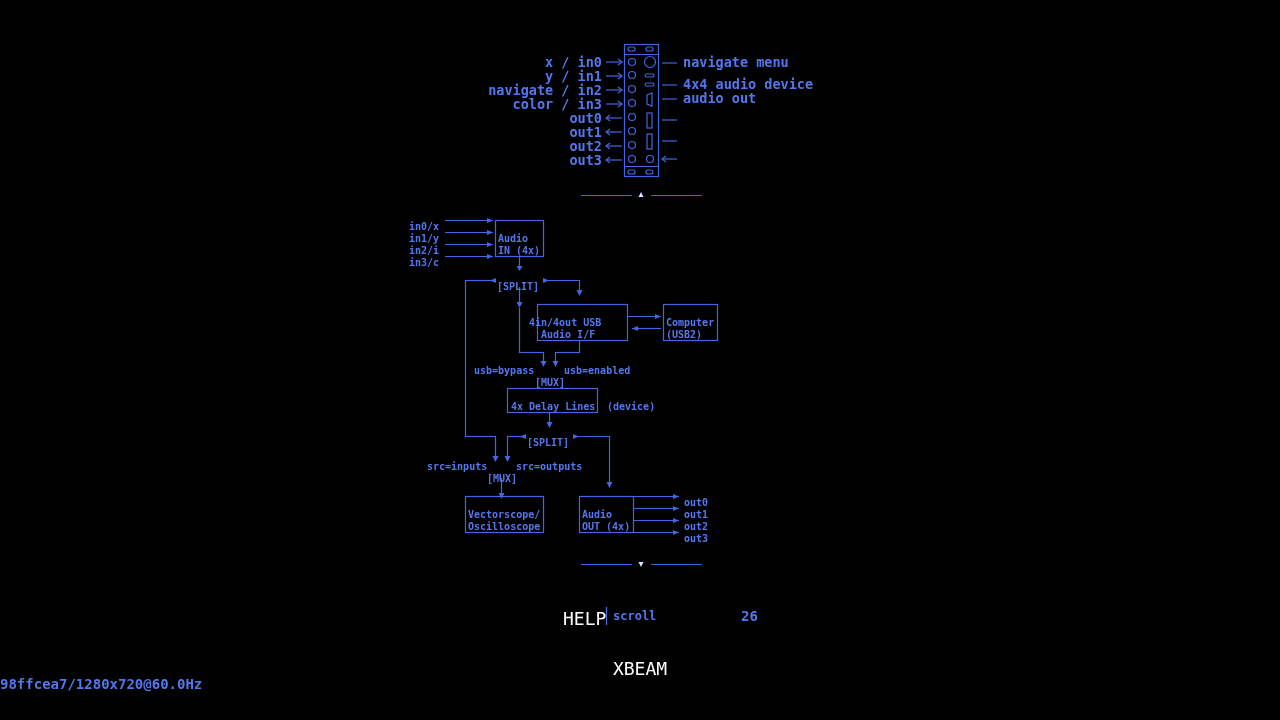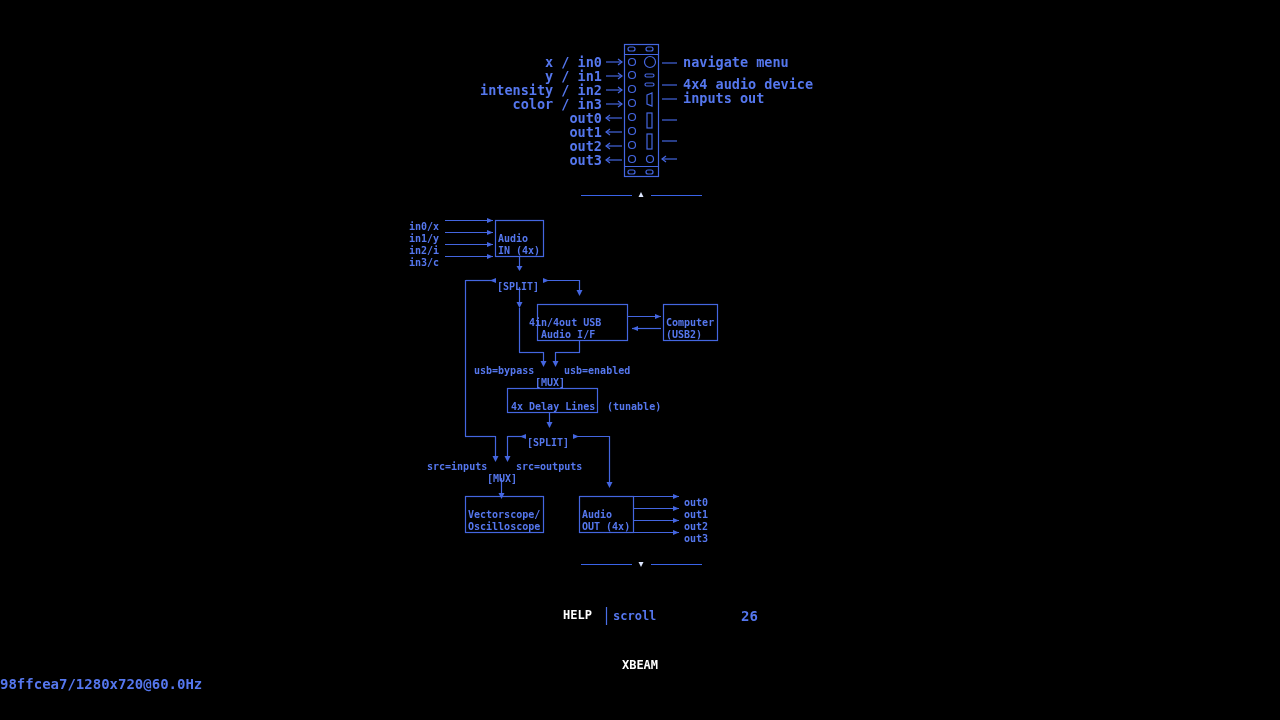--- a/index.html
+++ b/index.html
@@ -5,39 +5,39 @@
   html, body { margin:0; padding:0; background:#000; }
   body { width:1280px; height:720px; position:relative; overflow:hidden;
          font-family:"DejaVu Sans Mono","Liberation Mono",monospace; color:#4a6fe8; }
   .abs { position:absolute; white-space:pre;font-weight:bold; }
   .big { font-size:13.5px; line-height:14px; color:#5577ee; }
   .small { font-size:10px; line-height:12px; color:#5577ee;margin-top:6px; }
   .r { text-align:right; }
   svg { position:absolute; left:0; top:0; }
   .ln { stroke:#4466e0; stroke-width:1.2; fill:none; }
   .ar { fill:#4466e0; }
-  .help { font-size:12px; font-weight:bold; color:#fff; font-family:"DejaVu Sans Mono",monospace; }
+  .help { font-size:18px; font-weight:normal; color:#fff; font-family:"DejaVu Sans Mono",monospace; }
   .foot { font-size:14px; }
 </style>
 </head>
 <body>
 
 <div>
   <div class="abs big r" style="left:440px;top:55px;width:162px">x / in0</div>
   <div class="abs big r" style="left:440px;top:69px;width:162px">y / in1</div>
-  <div class="abs big r" style="left:440px;top:83px;width:162px">intensity / in2</div>
+  <div class="abs big r" style="left:440px;top:83px;width:162px">navigate / in2</div>
   <div class="abs big r" style="left:440px;top:97px;width:162px">color / in3</div>
   <div class="abs big r" style="left:440px;top:111px;width:162px">out0</div>
   <div class="abs big r" style="left:440px;top:125px;width:162px">out1</div>
   <div class="abs big r" style="left:440px;top:139px;width:162px">out2</div>
   <div class="abs big r" style="left:440px;top:153px;width:162px">out3</div>
 
   <div class="abs big" style="left:683px;top:55px">navigate menu</div>
   <div class="abs big" style="left:683px;top:77px">4x4 audio device</div>
-  <div class="abs big" style="left:683px;top:91px">inputs out</div>
+  <div class="abs big" style="left:683px;top:91px">audio out</div>
 </div>
 
 <svg width="1280" height="720">
 
   <g>
     <rect x="624.5" y="44.5" width="34" height="132" class="ln"></rect>
     <line x1="625" y1="54.5" x2="658" y2="54.5" class="ln"></line>
     <line x1="625" y1="166.5" x2="658" y2="166.5" class="ln"></line>
     <rect x="628" y="47" width="7" height="4" rx="2" class="ln"></rect>
     <rect x="646" y="47" width="7" height="4" rx="2" class="ln"></rect>
@@ -189,21 +189,21 @@
   <div class="abs small" style="left:541px;top:323px">Audio I/F</div>
 
   <div class="abs small" style="left:666px;top:311px">Computer</div>
   <div class="abs small" style="left:666px;top:323px">(USB2)</div>
 
   <div class="abs small" style="left:474px;top:359px">usb=bypass</div>
   <div class="abs small" style="left:564px;top:359px">usb=enabled</div>
   <div class="abs small" style="left:535px;top:371px">[MUX]</div>
 
   <div class="abs small" style="left:511px;top:395px">4x Delay Lines</div>
-  <div class="abs small" style="left:607px;top:395px">(tunable)</div>
+  <div class="abs small" style="left:607px;top:395px">(device)</div>
 
   <div class="abs small" style="left:527px;top:431px">[SPLIT]</div>
 
   <div class="abs small" style="left:427px;top:455px">src=inputs</div>
   <div class="abs small" style="left:516px;top:455px">src=outputs</div>
   <div class="abs small" style="left:487px;top:467px">[MUX]</div>
 
   <div class="abs small" style="left:468px;top:503px">Vectorscope/</div>
   <div class="abs small" style="left:468px;top:515px">Oscilloscope</div>
 

